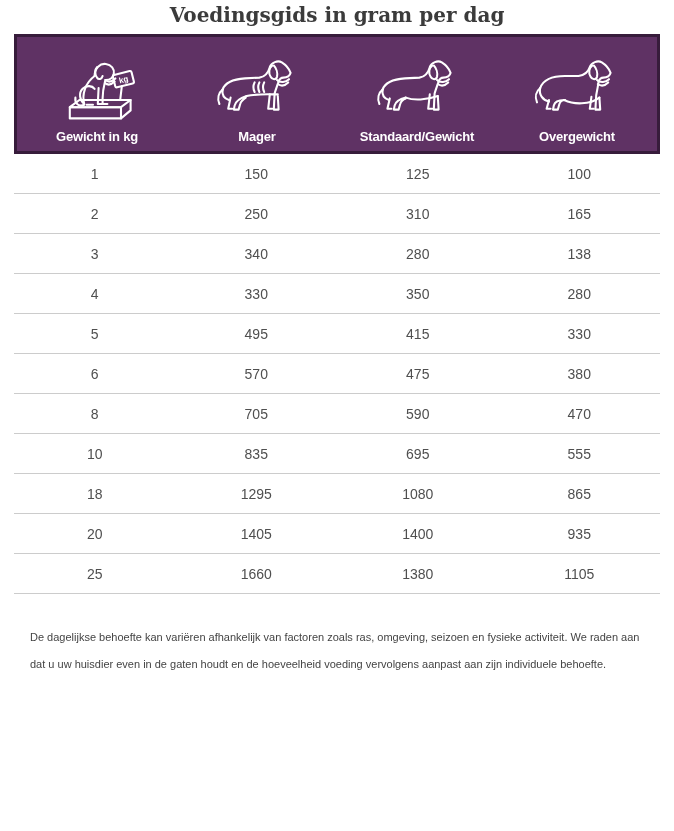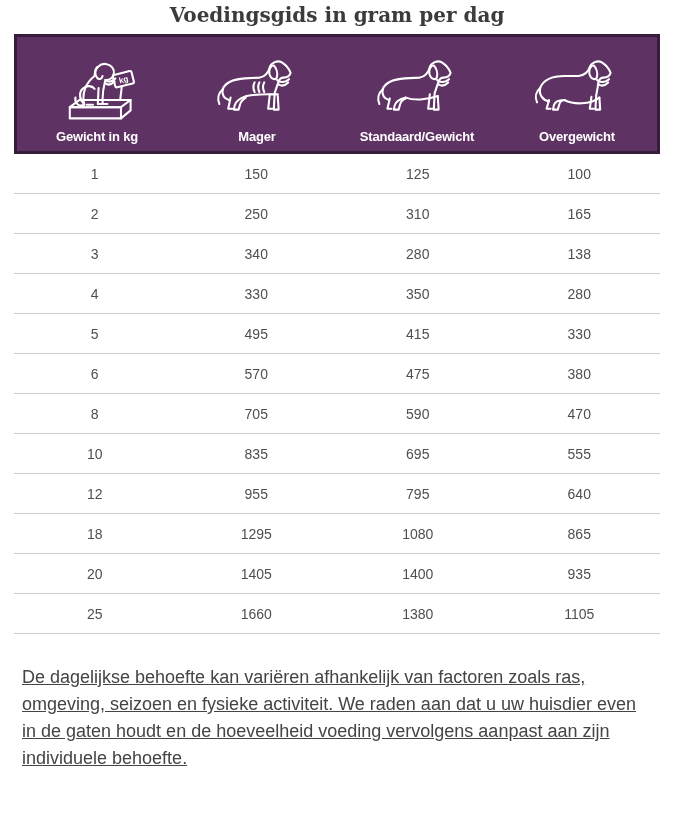--- a/index.html
+++ b/index.html
@@ -35,25 +35,24 @@
   }
   .gtable{width:100%;border-collapse:collapse;table-layout:fixed;}
   .gtable td{
     height:39px;width:25%;padding:0;
     text-align:center;vertical-align:middle;
     border-bottom:1px solid var(--row-border,#cccccc);
     color:var(--cell-text,#4f4f4f);
     font-size:14px;
   }
   .note{
-    margin:30px 8px 0;
-    font-size:18px;
+    margin:30px 16px 0;
+    font-size:11px;
     color:var(--footer-text,#444444);
     line-height:27px;
-    text-decoration:underline;
   }
 </style>
 </head>
 <body>
 
 <div class="page">
 
   <h1 class="title">Voedingsgids in gram per dag</h1>
 
   <div class="gheader">
@@ -192,26 +191,20 @@
           <td>590</td>
           <td>470</td>
         </tr>
         <tr>
           <td>10</td>
           <td>835</td>
           <td>695</td>
           <td>555</td>
         </tr>
         <tr>
-          <td>12</td>
-          <td>955</td>
-          <td>795</td>
-          <td>640</td>
-        </tr>
-        <tr>
           <td>18</td>
           <td>1295</td>
           <td>1080</td>
           <td>865</td>
         </tr>
         <tr>
           <td>20</td>
           <td>1405</td>
           <td>1400</td>
           <td>935</td>

